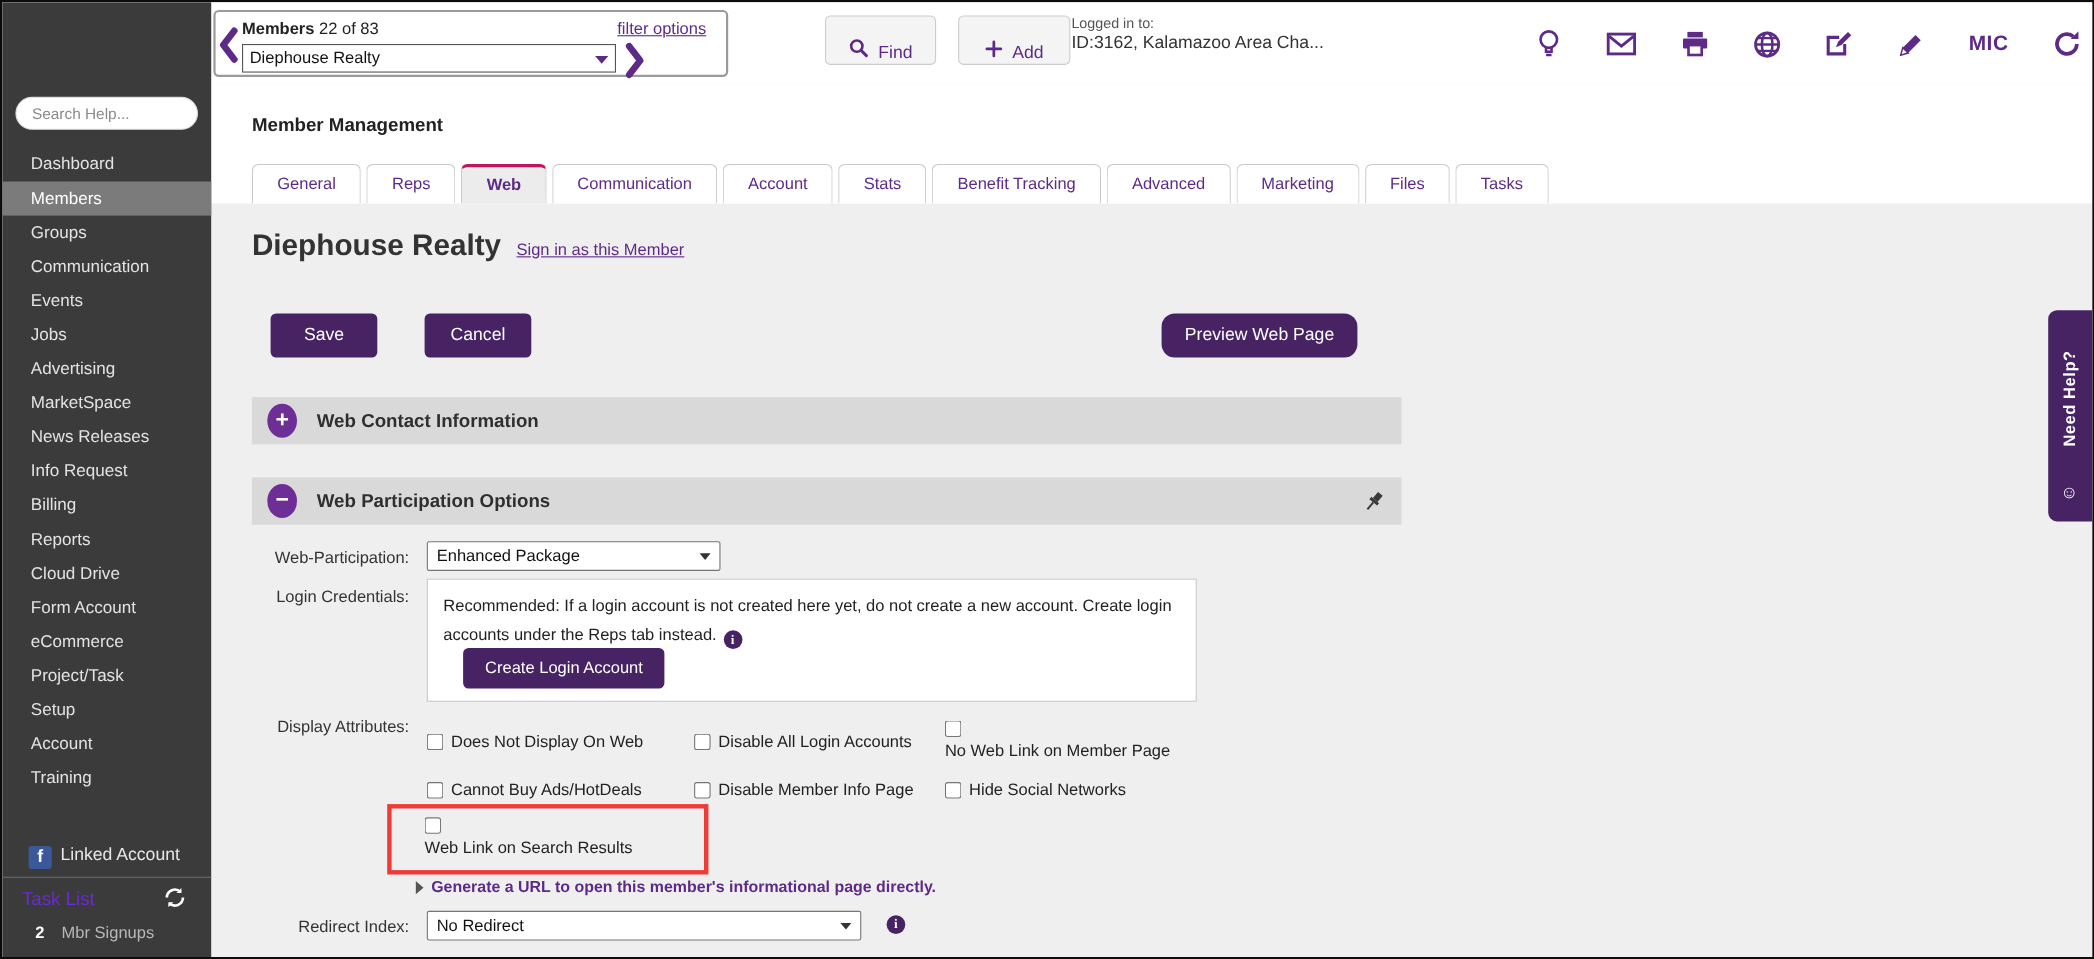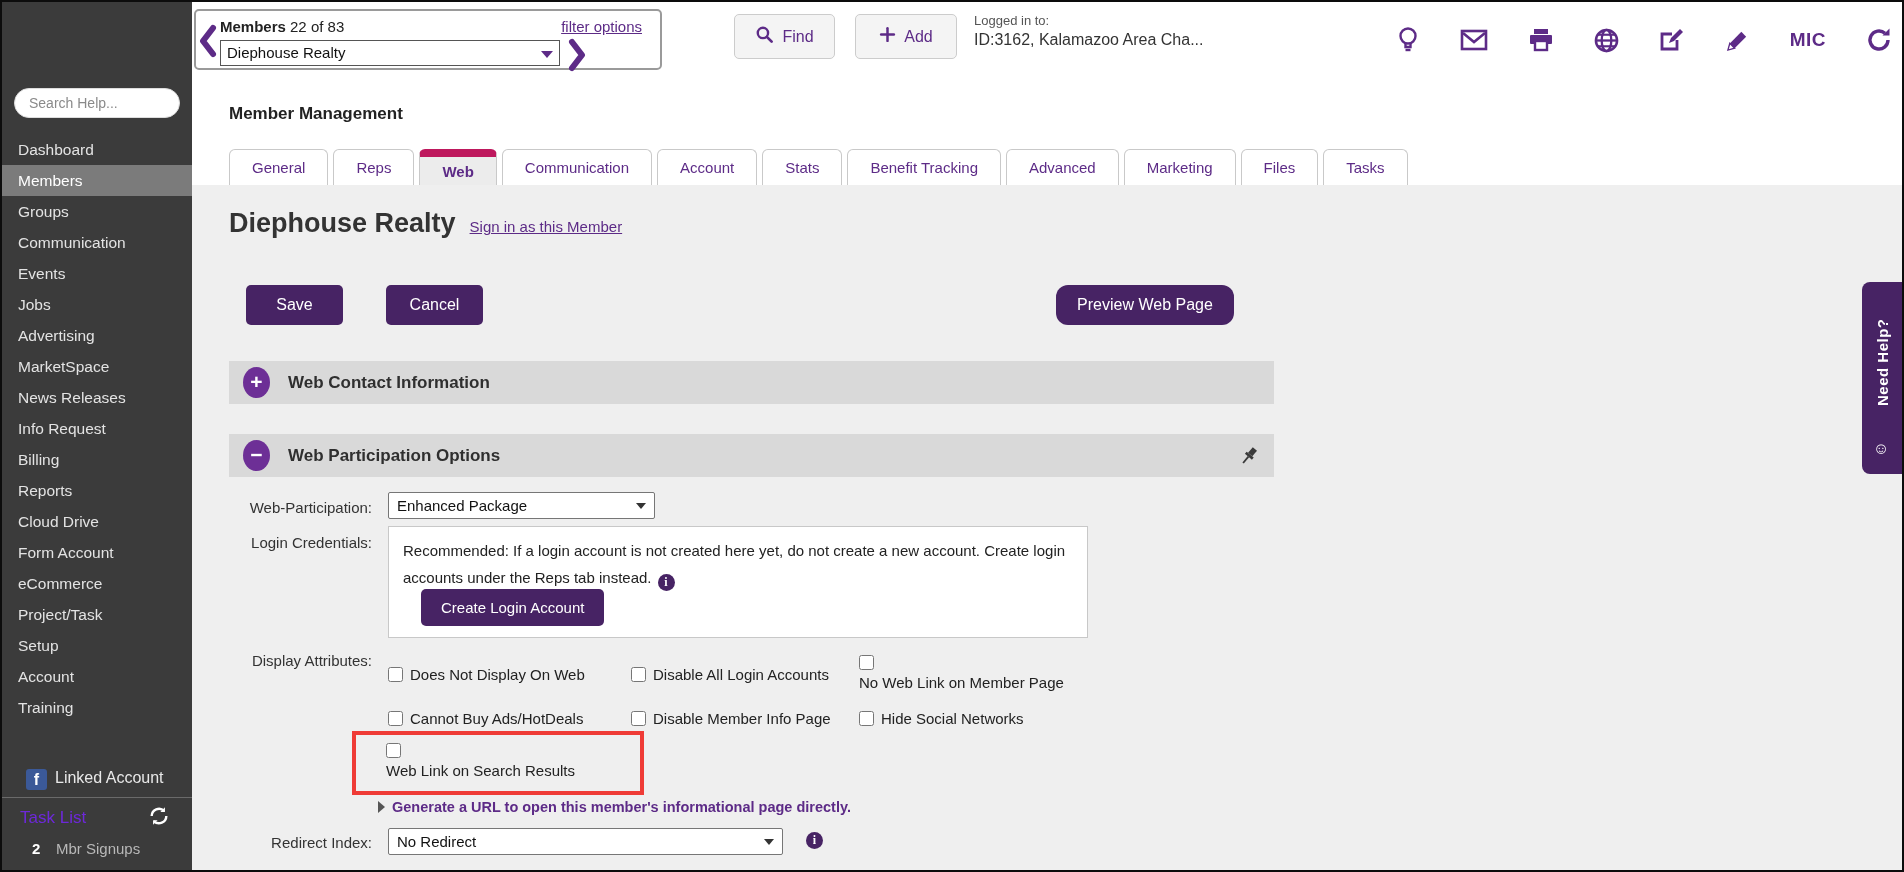--- a/index.html
+++ b/index.html
@@ -17,21 +17,21 @@
     background:linear-gradient(125deg,#161616 0%,#2b2b2b 35%,#1d1d1d 60%,#2f2f2f 100%);
     color:#fff; text-align:center; padding-top:16px; z-index:6;}
   #logo-line1{ font-size:19px; letter-spacing:.2px; }
   #logo-line1 b{ font-weight:bold; }
   #logo-line1 span.lt{ color:#d9d9d9; font-weight:normal; }
   #logo-sub{ font-size:15px; font-weight:bold; color:#8f8f8f; letter-spacing:1px; }
   #search-pill{ left:12px; top:86px; width:166px; height:30px; background:#fff; border-radius:16px;
     border:1px solid #ddd; padding:0 14px; font-size:14px; color:#333; outline:none; z-index:6;}
   #search-pill::placeholder{ color:#8a8a8a; }
   .side-item{ position:absolute; left:0; width:190px; height:31px; line-height:31px;
-    padding-left:16px; color:#e3e3e3; font-size:15.5px; cursor:pointer; z-index:6;}
+    padding-left:26px; color:#e3e3e3; font-size:15.5px; cursor:pointer; z-index:6;}
   .side-item.active{ background:#7b7b7b; color:#fff; }
   #support-bar{ left:0; top:718px; width:190px; height:42px; background:#e8741e; color:#fff;
     font-size:16px; font-weight:bold; line-height:42px; padding-left:20px; z-index:6;}
   #linked-row{ left:0; top:762px; width:190px; height:32px; z-index:6;}
   #fb-badge{ position:absolute; left:24px; top:5px; width:21px; height:21px; background:#3b5998;
     border-radius:3px; color:#fff; font-weight:bold; font-size:16px; text-align:center; line-height:21px;}
   #linked-label{ position:absolute; left:53px; top:5px; color:#e8e8e8; font-size:16px; }
   #side-divider{ left:0; top:795px; width:190px; height:1px; background:#6a6a6a; z-index:6;}
   #tasklist-label{ left:18px; top:806px; color:#6d28d9; font-size:17px; font-weight:normal; z-index:6;}
   #task-refresh{ left:146px; top:803px; z-index:6; cursor:pointer;}
@@ -47,39 +47,39 @@
   #members-line{ position:absolute; left:24px; top:7px; font-size:15px; color:#222; }
   #members-line b{ font-weight:bold; }
   #filter-link{ position:absolute; right:18px; top:7px; font-size:15px; color:#5d2b87;
     text-decoration:underline; cursor:pointer;}
   #member-select{ position:absolute; left:24px; top:29px; width:340px; height:26px;
     border:1px solid #555; background:#fff; font-size:15px; color:#111; line-height:24px;
     padding-left:6px; cursor:pointer;}
   #member-select .tri{ position:absolute; right:6px; top:10px; width:0; height:0;
     border-left:6px solid transparent; border-right:6px solid transparent; border-top:7px solid #5d2b87;}
   .top-btn{ height:45px; top:12px; background:#f4f4f4; border:1px solid #ccc; border-radius:5px;
-    color:#5d2b87; font-size:16px; display:flex; align-items:center; justify-content:center;
-    gap:8px; cursor:pointer; z-index:5;}
+    color:#5d2b87; font-size:16px; display:flex; align-items:flex-end; justify-content:center;
+    gap:8px; cursor:pointer; z-index:5;margin-left:16px;}
   #find-btn{ left:732px; width:101px; }
   #add-btn{ left:853px; width:102px; }
   #logged-label{ left:972px; top:11px; font-size:13px; color:#555; z-index:5;}
   #logged-value{ left:972px; top:29px; font-size:16px; color:#333; z-index:5;}
   #icon-row{ left:1470px; top:20px; width:420px; height:36px; display:flex; align-items:center;
     justify-content:flex-end; gap:40px; z-index:5;}
   .tb-icon{ cursor:pointer; display:flex; align-items:center; }
   #mic-label{ color:#5d2b87; font-weight:bold; font-size:19px; letter-spacing:.5px;}
 
   
   #white-strip{ left:190px; top:75px; width:1714px; height:108px; background:#fff; z-index:1;}
   #page-title{ left:227px; top:102px; font-size:17px; font-weight:bold; color:#222; z-index:3;}
   #tab-row{ left:227px; top:147px; display:flex; gap:5px; z-index:3;}
   .tab{ height:36px; padding:0 22px; background:#fff; border:1px solid #c9c9c9; border-bottom:none;
     border-radius:6px 6px 0 0; color:#5d2b87; font-size:15px; display:flex; align-items:center;
     cursor:pointer;}
-  .tab.active{ background:#ececec; border-top:8px solid #be185d; font-weight:bold; }
+  .tab.active{ background:#ececec; border-top:3px solid #be185d; font-weight:bold; }
 
   #content-bg{ left:190px; top:183px; width:1714px; height:689px; background:#efefef; z-index:0;}
 
   #member-heading{ left:227px; top:206px; display:flex; align-items:baseline; gap:14px; z-index:3;}
   #member-name{ font-size:27px; font-weight:bold; color:#333; }
   #signin-link{ font-size:15px; color:#5d2b87; text-decoration:underline; cursor:pointer; }
 
   .p-btn{ background:#472364; color:#fff; border:none; border-radius:5px; font-size:16px;
     font-family:"Liberation Sans",sans-serif; cursor:pointer; z-index:3; position:absolute;}
   #save-btn{ left:244px; top:283px; width:97px; height:40px; }

